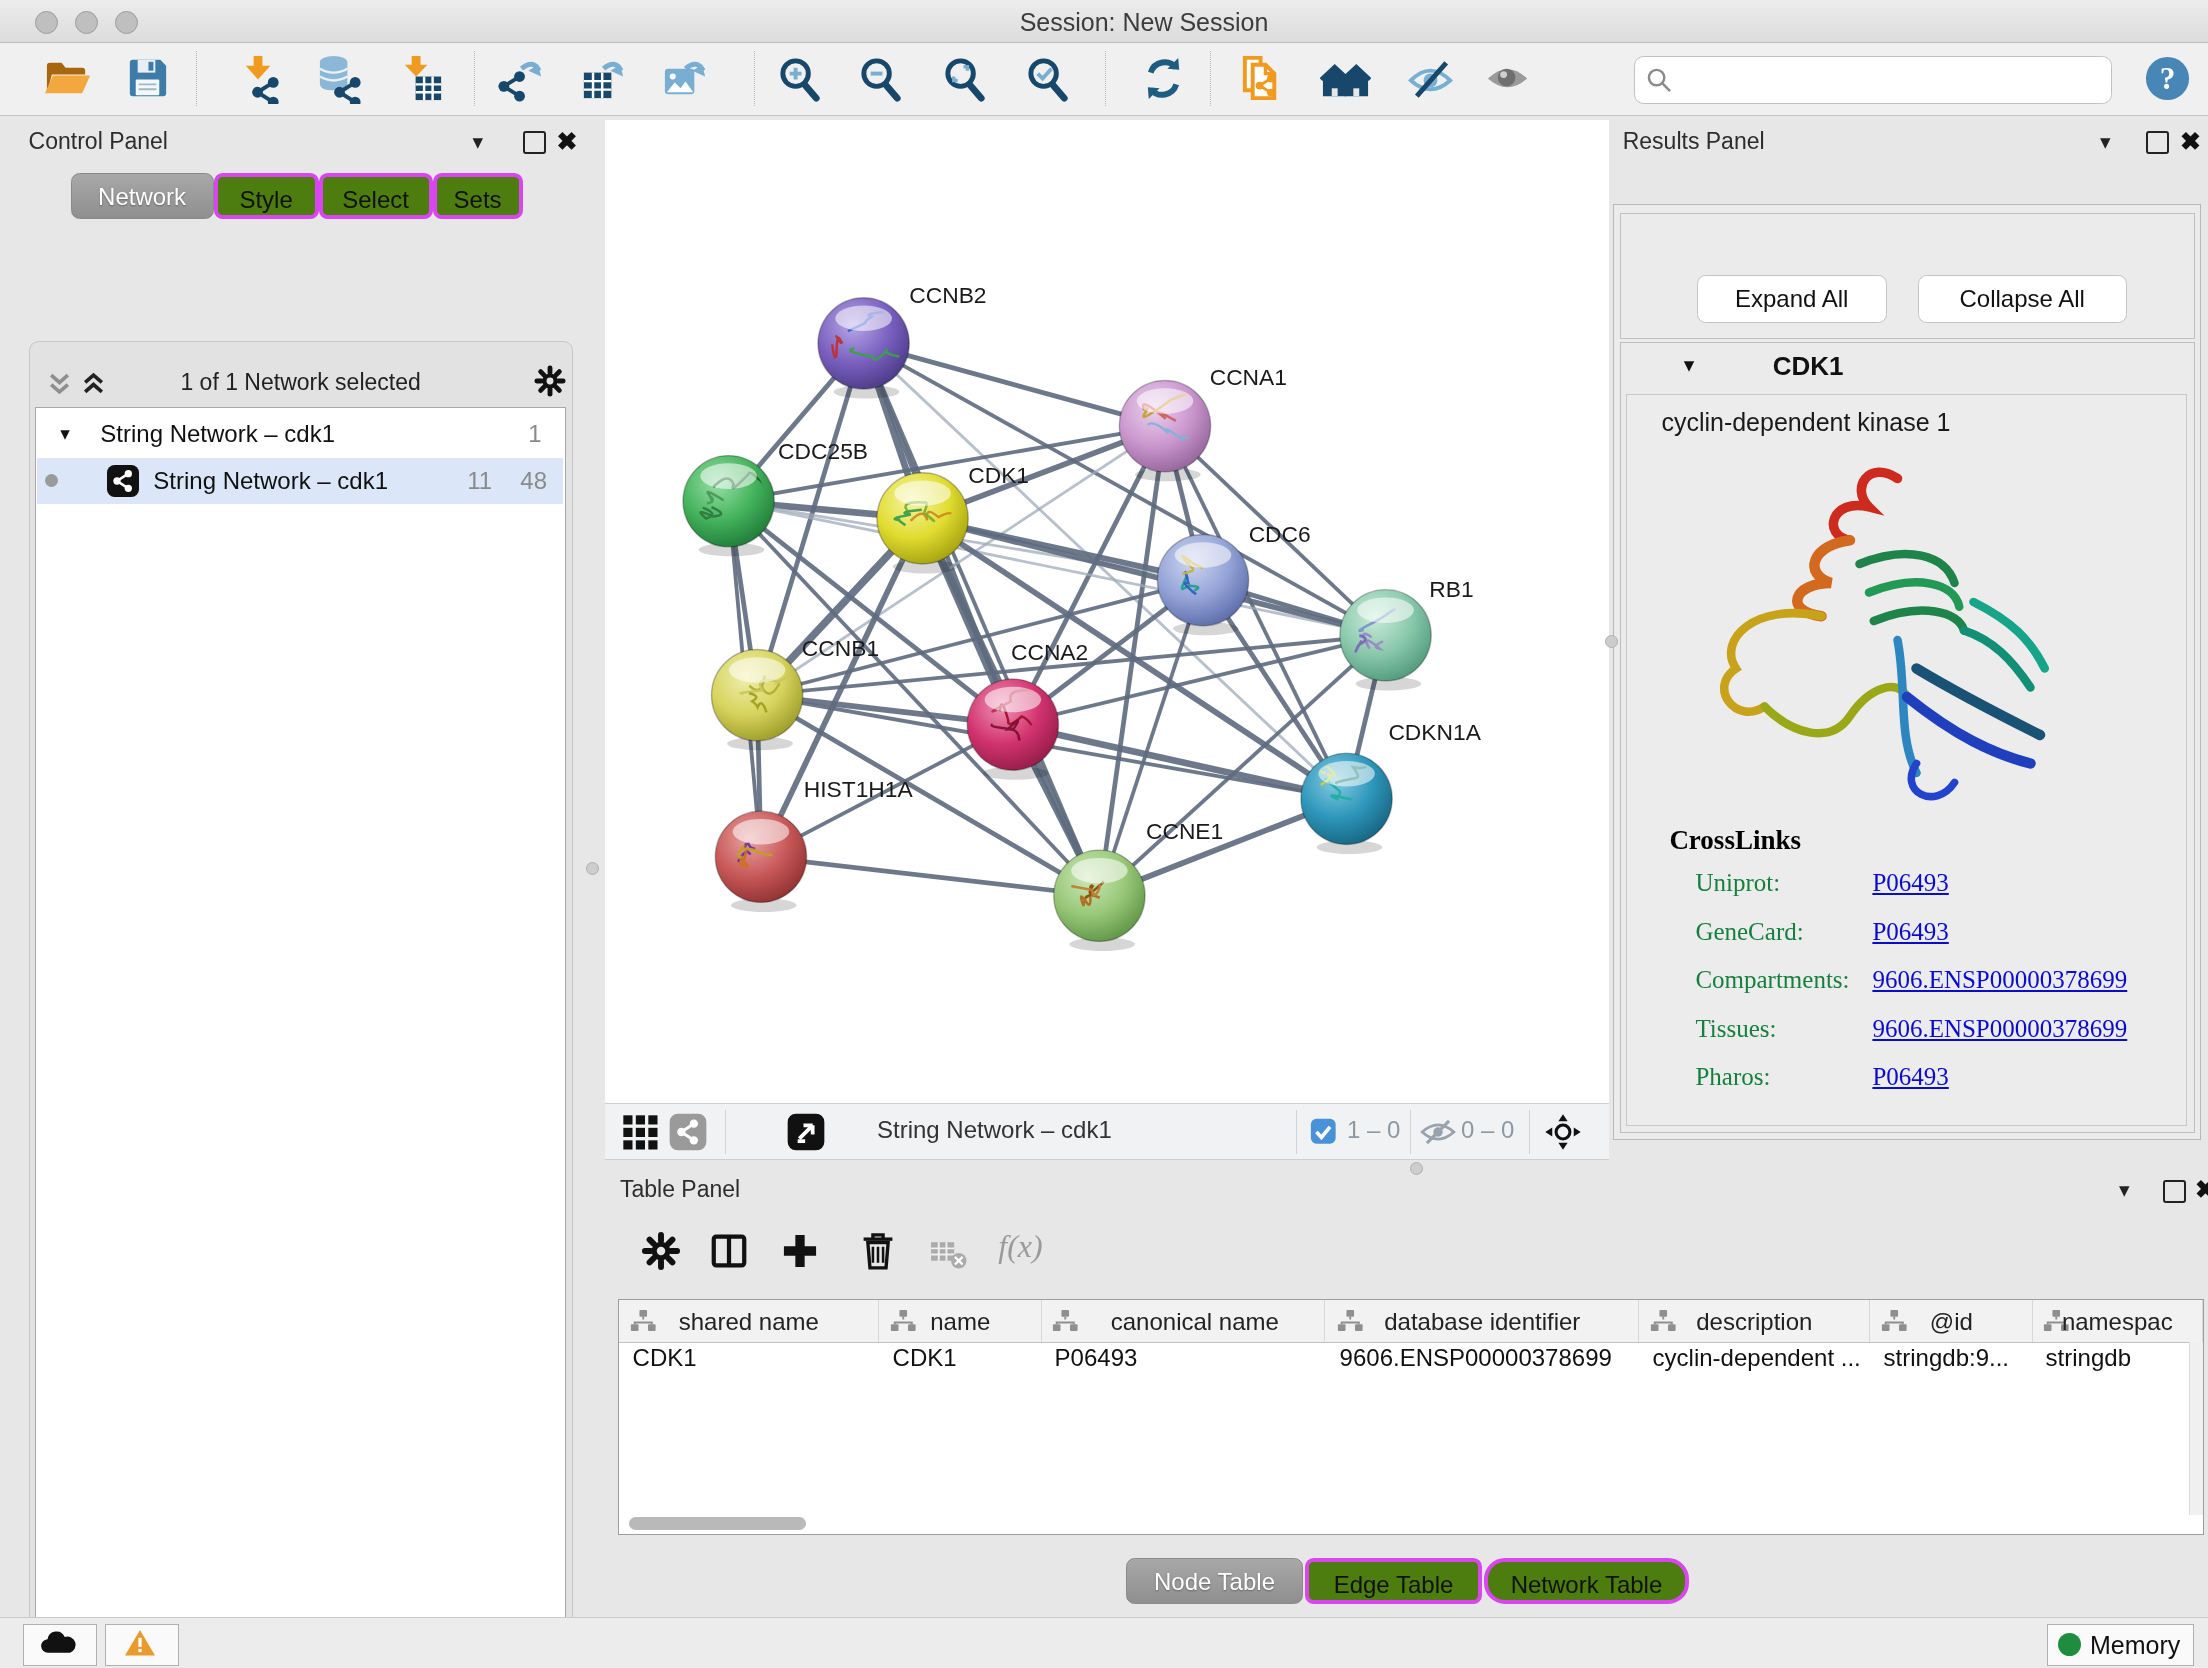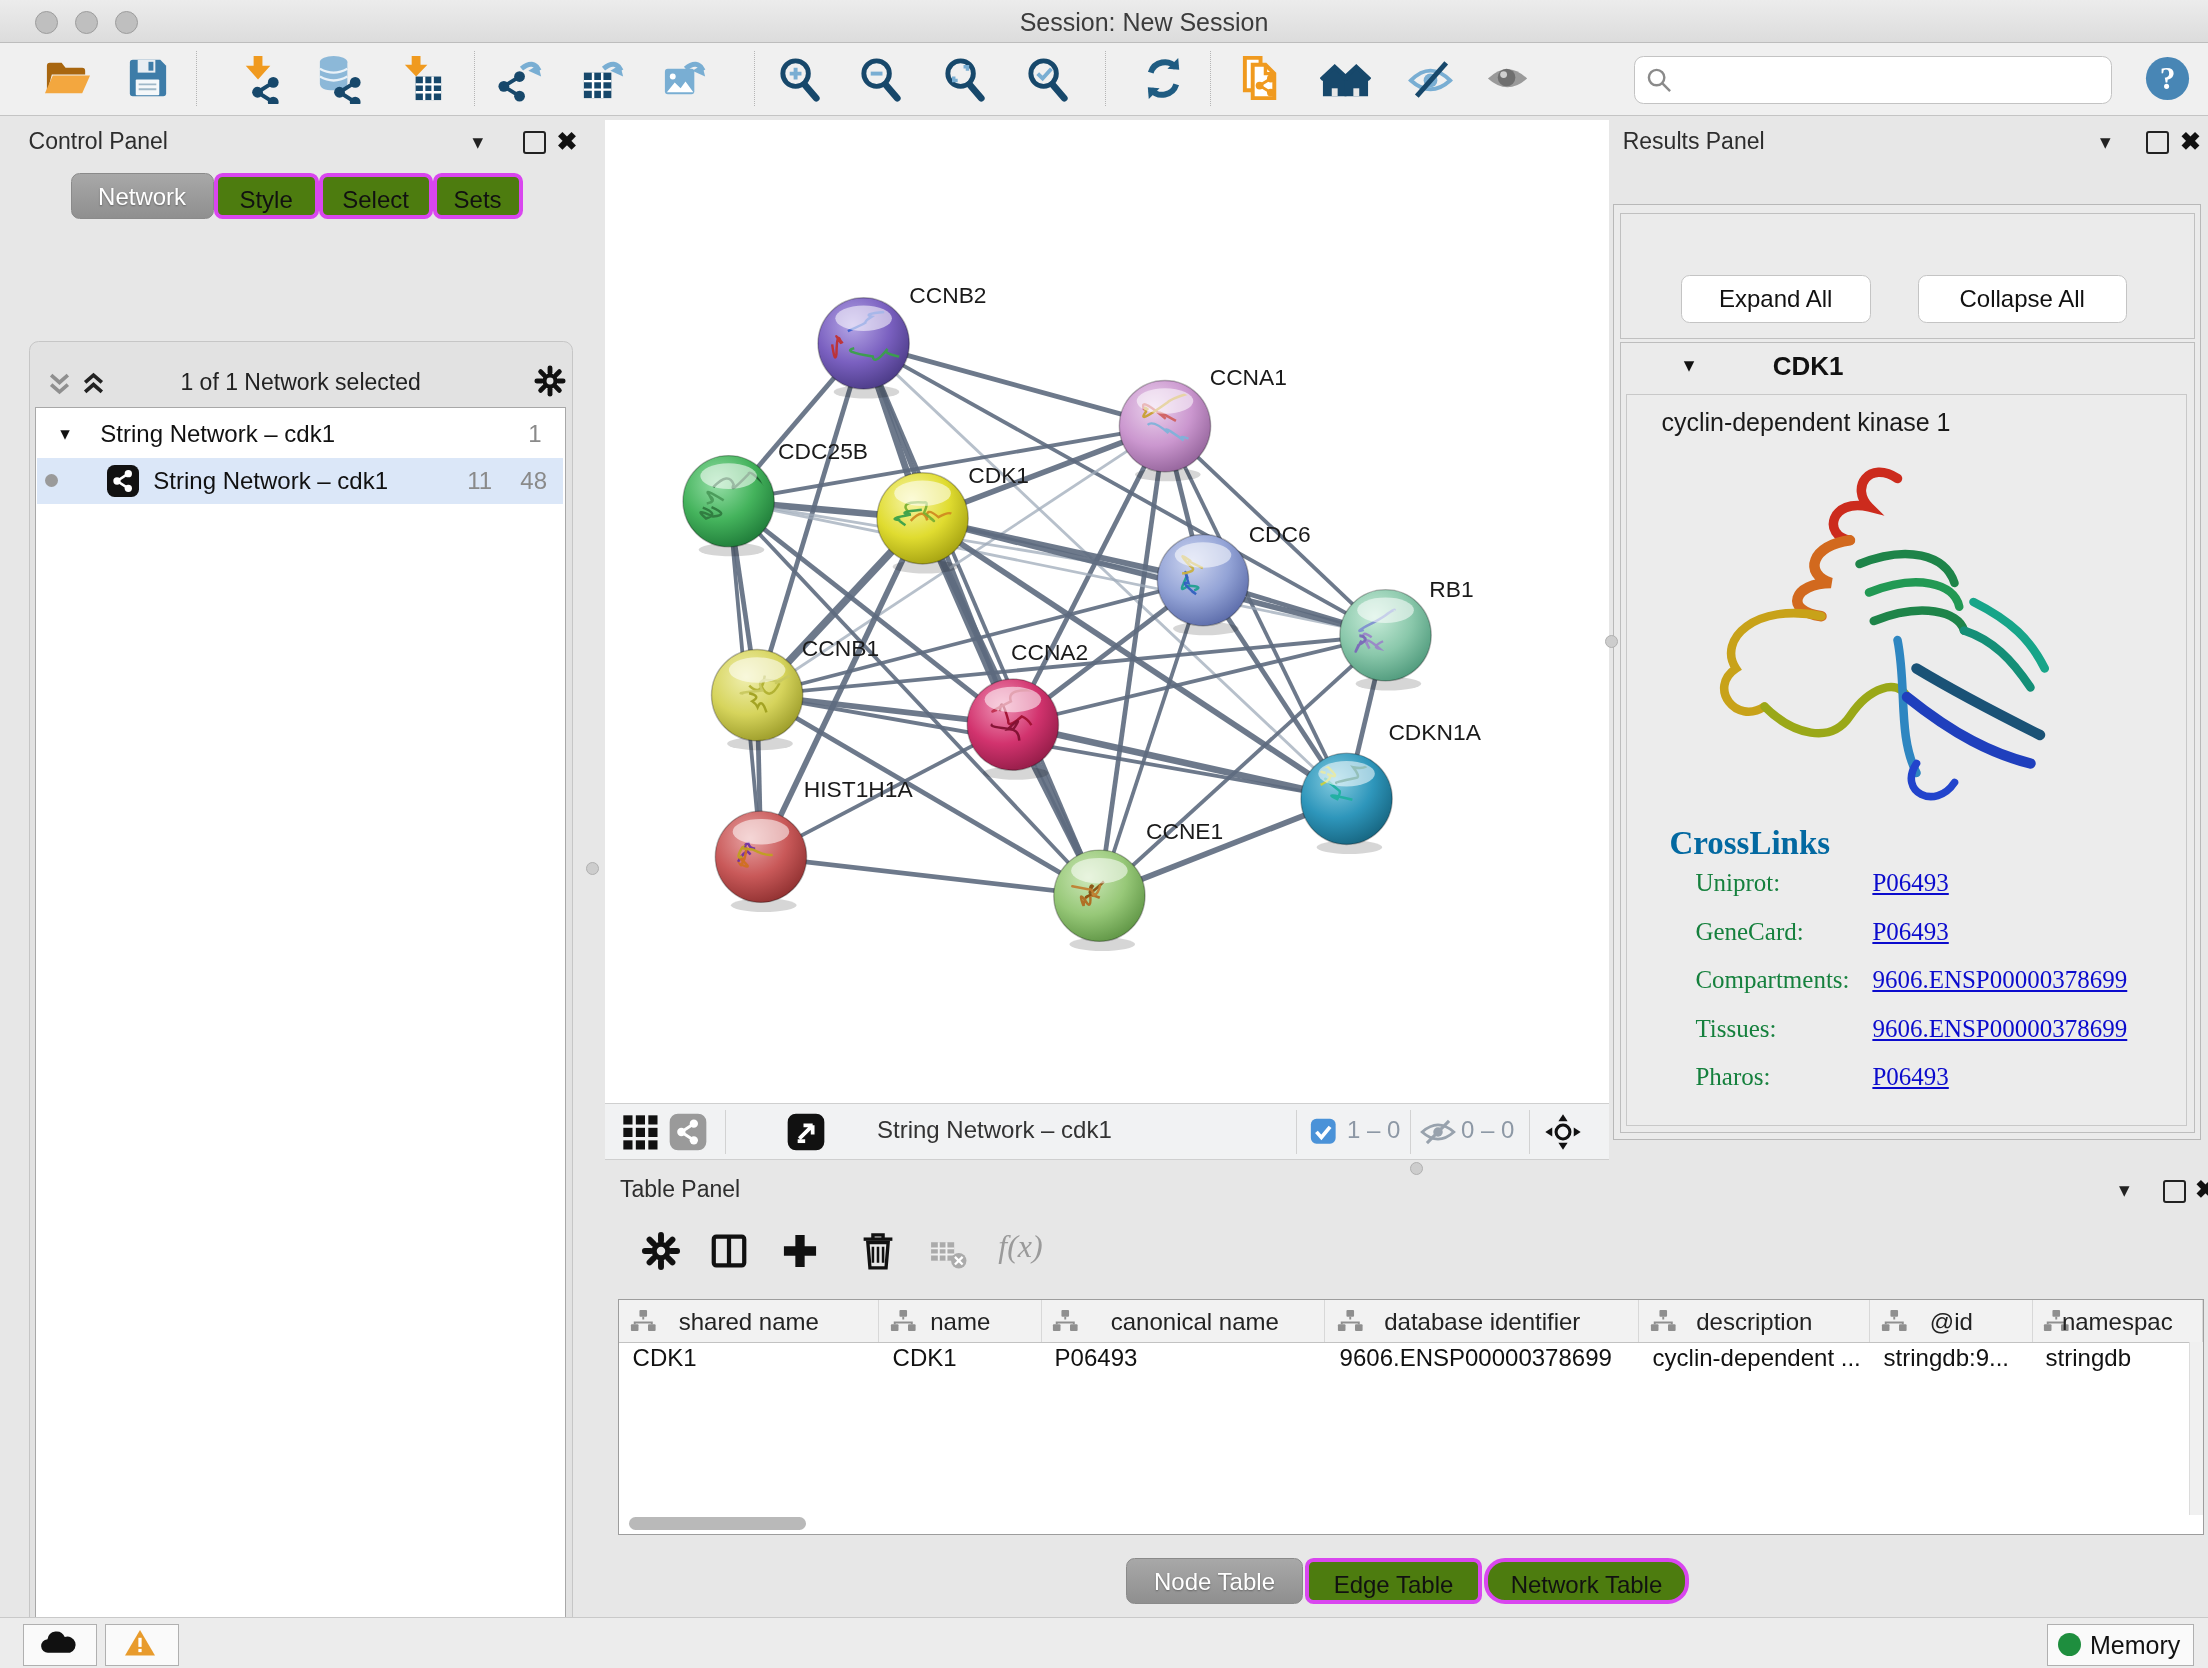--- a/index.html
+++ b/index.html
@@ -612,21 +612,21 @@
 
   <div class="abs" style="left:1617px;top:120px;width:584px;height:1021px">
     <div class="abs panel-title" style="left:5.7px;top:7.6px">Results Panel</div>
     <span class="abs" style="left:483px;top:9.5px;font-size:21px;color:#222">▾</span>
     <span class="abs sq" style="left:529px;top:11.4px"></span>
     <span class="abs" style="left:563px;top:6.7px;font-size:25px;font-weight:bold;color:#111">✖</span>
   </div>
   <div class="tab active" style="left:1855px;top:291px;width:105px;top:293px;" id="string-tab-pos">String</div>
   <div class="rp-outer">
     <div class="abs" style="left:5.7px;top:7.6px;width:573px;height:124px;border:1px solid #c0c0c0;background:#ebebeb">
-      <div class="rp-btn" style="left:60px;width:188px">Expand All</div>
+      <div class="rp-btn" style="left:76px;width:188px">Expand All</div>
       <div class="rp-btn" style="left:297px;width:207px">Collapse All</div>
     </div>
     <div class="abs" style="left:5.7px;top:137px;width:573px;height:789px;border:1px solid #bdbdbd;background:#ebebeb">
       <span class="abs" style="left:63px;top:9.5px;font-size:21px;color:#111">▾</span>
       <span class="abs" style="left:152px;top:7.6px;font-size:26px;font-weight:bold;color:#111">CDK1</span>
       <div class="abs" style="left:5.7px;top:51px;width:559px;height:730px;border:1px solid #c8c8c8;background:#ececec">
         <div class="abs" style="left:34px;top:13.3px;font-size:25px;color:#1a1a1a">cyclin-dependent kinase 1</div>
         <svg class="abs" style="left:52px;top:55px" width="380" height="361" viewBox="0 0 400 380">
           <g fill="none" stroke-linecap="round">
             <path d="M230 30 C200 10 180 40 200 60 C160 50 150 90 180 95" stroke="#cc2b1d" stroke-width="10"></path>
@@ -637,21 +637,21 @@
             <path d="M200 150 C250 130 290 140 295 165" stroke="#229954" stroke-width="9"></path>
             <path d="M205 180 C255 160 295 170 300 190" stroke="#1e8449" stroke-width="9"></path>
             <path d="M300 190 C330 200 350 220 370 250" stroke="#148f77" stroke-width="9"></path>
             <path d="M310 160 C350 180 370 200 385 230" stroke="#17a589" stroke-width="9"></path>
             <path d="M230 200 C240 250 230 300 250 340" stroke="#2e86c1" stroke-width="9"></path>
             <path d="M250 230 C300 260 340 280 380 300" stroke="#1a5276" stroke-width="11"></path>
             <path d="M240 260 C290 300 330 320 370 330" stroke="#1f3fbd" stroke-width="11"></path>
             <path d="M250 330 C230 360 270 380 290 350" stroke="#2244cc" stroke-width="8"></path>
           </g>
         </svg>
-        <div class="abs serif" style="left:42px;top:430px;font-size:33px;font-weight:bold;color:#0369a1">CrossLinks</div>
+        <div class="abs serif" style="left:42px;top:430px;font-size:27px;font-weight:bold;color:#000000">CrossLinks</div>
         <div id="crosslinks" class="abs" style="left:0;top:468px;width:559px">
             <div class="abs" style="left: 0px; top: 0px; width: 100%; height: 49px;">
               <span class="abs xlabel" style="left:68px;top:5.7px">Uniprot:</span>
                <span class="abs xlink" style="left:245px;top:5.7px">P06493</span>
             </div>
             <div class="abs" style="left: 0px; top: 49px; width: 100%; height: 49px;">
               <span class="abs xlabel" style="left:68px;top:5.7px">GeneCard:</span>
                <span class="abs xlink" style="left:245px;top:5.7px">P06493</span>
             </div>
             <div class="abs" style="left: 0px; top: 97px; width: 100%; height: 49px;">

